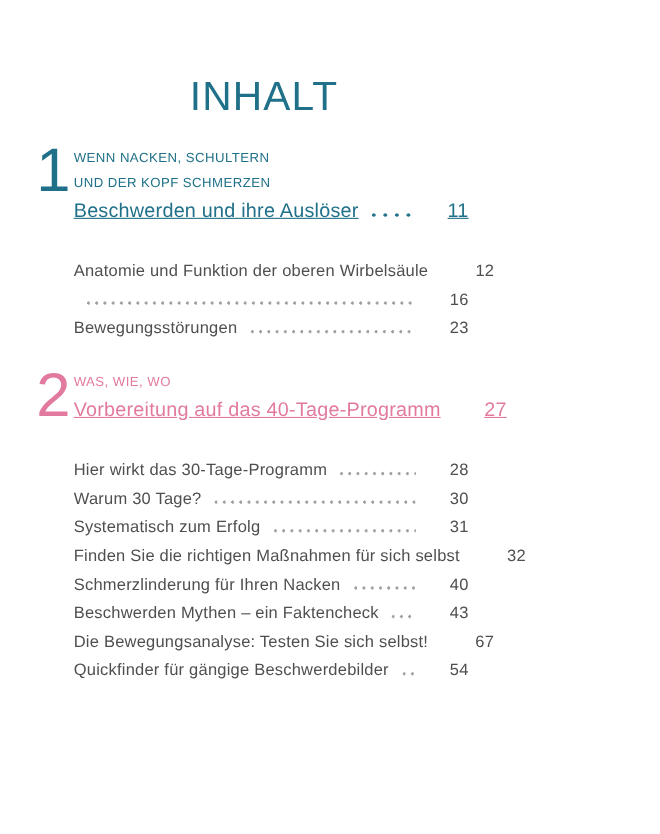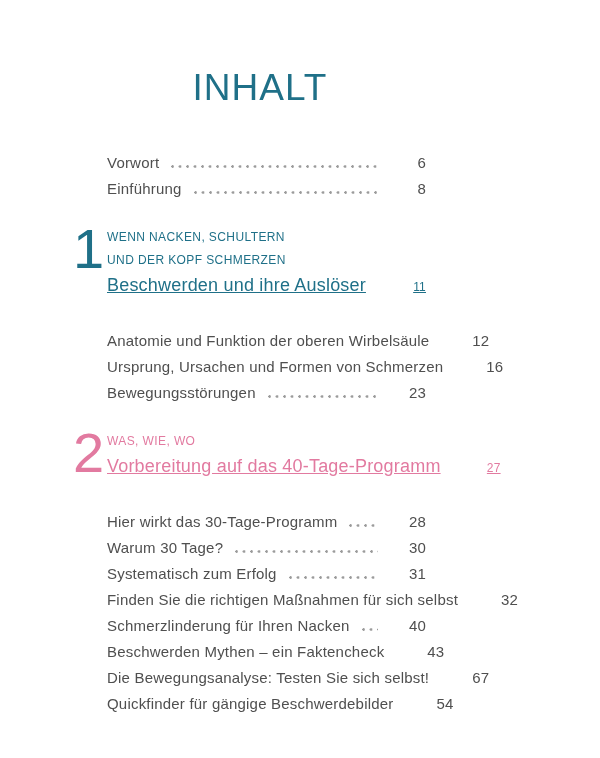--- a/index.html
+++ b/index.html
@@ -5,21 +5,21 @@
   html, body { margin: 0; padding: 0; background: #ffffff; }
   body {
     width: 600px; height: 758px;
     font-family: "Liberation Sans", sans-serif;
     color: #4f4f4f;
     overflow: hidden;
   }
   .page {
     box-sizing: border-box;
     width: 508px; height: 758px;
-    padding: 68px 82px 0 107px;
+    padding: 68px 82px 0 67px;
   }
   .page-title {
     margin: 0 0 0 -13px;
     text-align: center;
     font-size: 37px;
     font-weight: 300;
     letter-spacing: 1px;
     color: #1f7088;
     line-height: 40px;
   }
@@ -64,71 +64,58 @@
     letter-spacing: 0.4px;
     font-weight: 400;
   }
   .chapter-sub.row {
     font-size: 18px;
     height: 27px;
     line-height: 27px;
     font-weight: 400;
     text-decoration: underline;
   }
-  .chapter-sub .num { font-size: 12px; }
+  .chapter-sub .num { font-size: 18px; }
   .chapter-items { margin-top: 29px; }
 
   .teal { color: #1f7088; }
   .pink { color: #e27aa0; }
   .leader-teal {
     background-image: radial-gradient(circle at 1.8px 1.5px, #1f7088 1.4px, rgba(0,0,0,0) 1.75px);
     background-size: 10.5px 3px;
   }
   .leader-pink {
     background-image: radial-gradient(circle at 1.8px 1.5px, #e27aa0 1.4px, rgba(0,0,0,0) 1.75px);
     background-size: 10.5px 3px;
   }
 </style>
 </head>
 <body>
 
 <div class="page">
 
   <h1 class="page-title">INHALT</h1>
 
-  <div class="front-matter">
-    <div class="row">
-      <span class="label">Vorwort</span>
-      <span class="leader"></span>
-      <span class="num">6</span>
-    </div>
-    <div class="row">
-      <span class="label">Einführung</span>
-      <span class="leader"></span>
-      <span class="num">8</span>
-    </div>
-  </div>
 
   <div class="chapter">
     <div class="chapter-num teal">1</div>
     <div class="chapter-caps teal">WENN NACKEN, SCHULTERN</div>
     <div class="chapter-caps teal">UND DER KOPF SCHMERZEN</div>
     <div class="row chapter-sub teal">
       <span class="label">Beschwerden und ihre Auslöser</span>
       <span class="leader leader-teal"></span>
       <span class="num">11</span>
     </div>
     <div class="chapter-items">
       <div class="row">
         <span class="label">Anatomie und Funktion der oberen Wirbelsäule</span>
         <span class="leader"></span>
         <span class="num">12</span>
       </div>
       <div class="row">
-        <span class="label">Ursprung, Ursachen und Formen von Schmerzen</span>
         <span class="leader"></span>
         <span class="num">16</span>
       </div>
       <div class="row">
         <span class="label">Bewegungsstörungen</span>
         <span class="leader"></span>
         <span class="num">23</span>
       </div>
     </div>
   </div>

